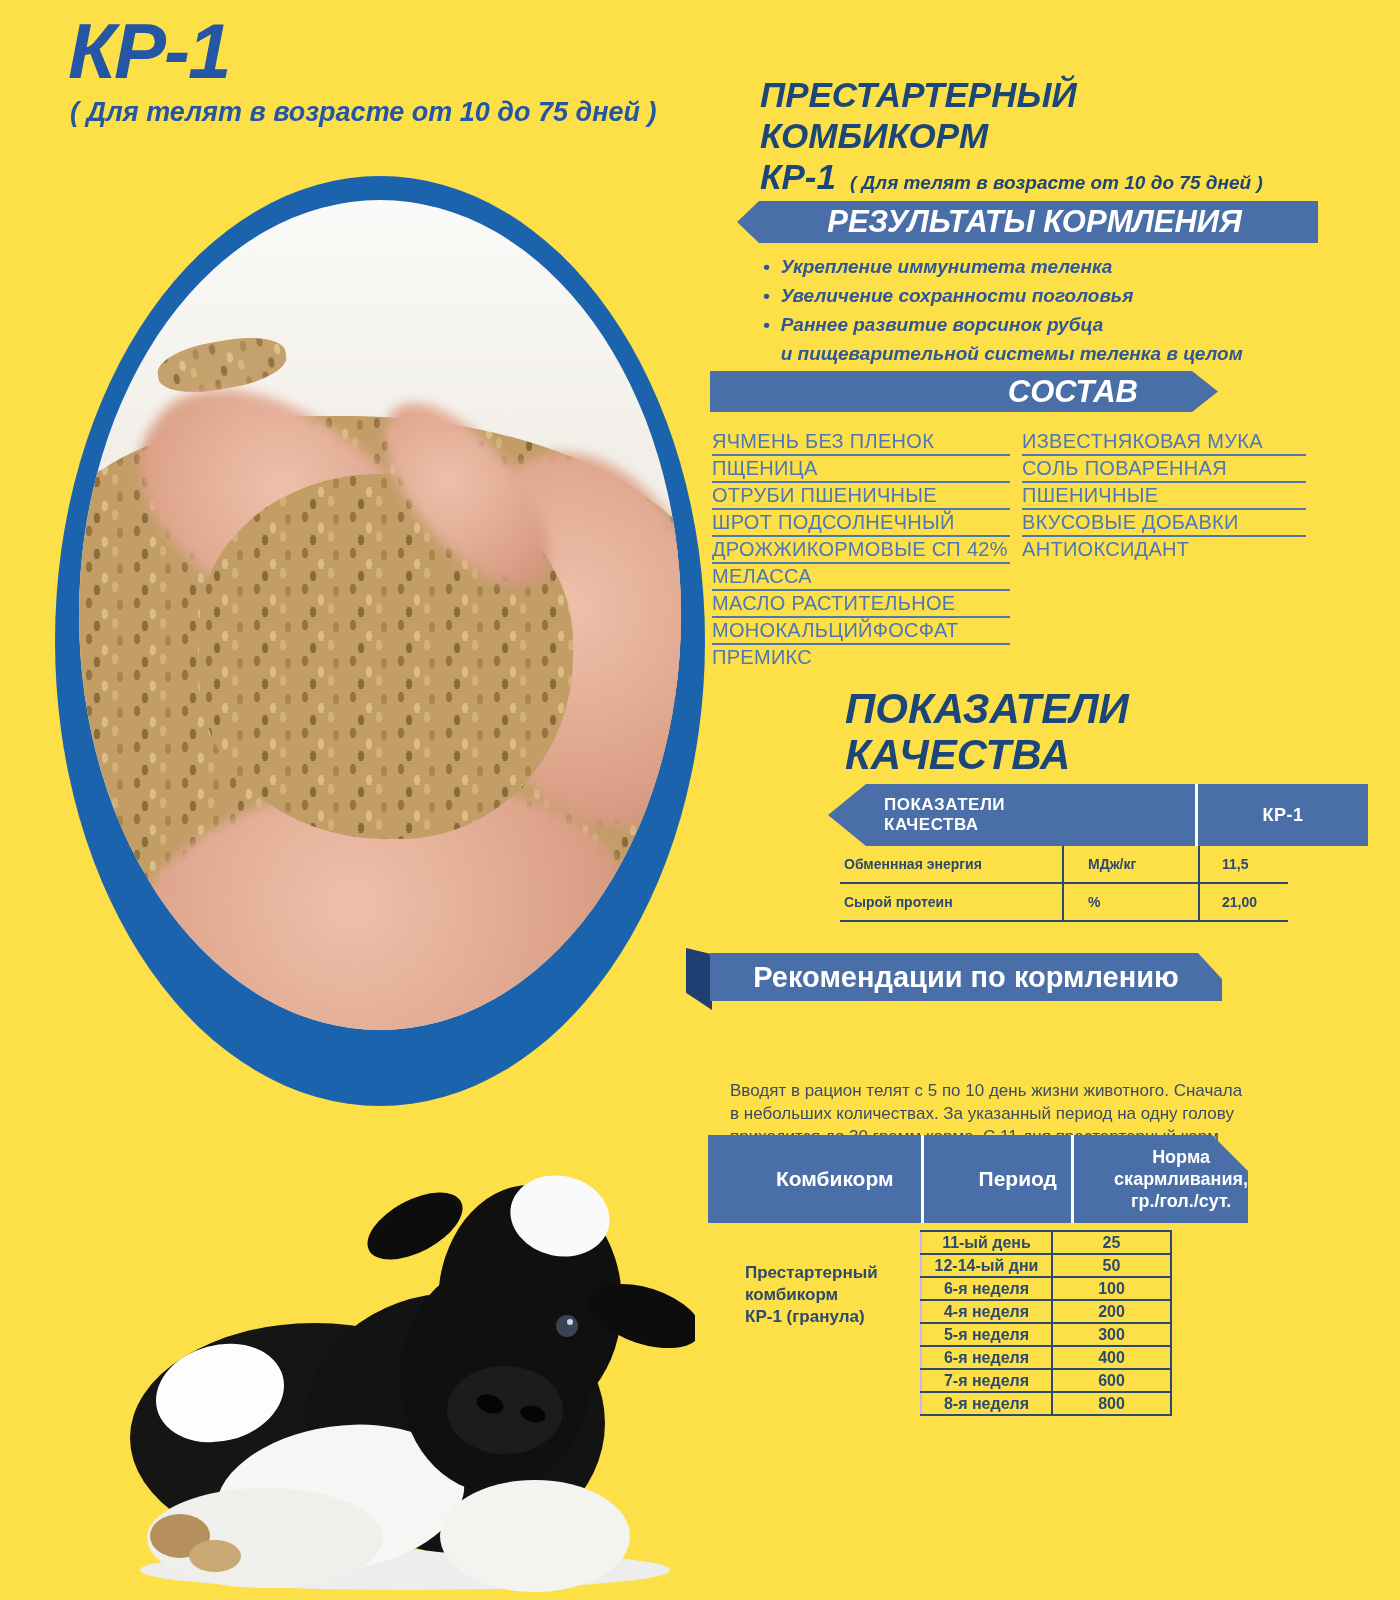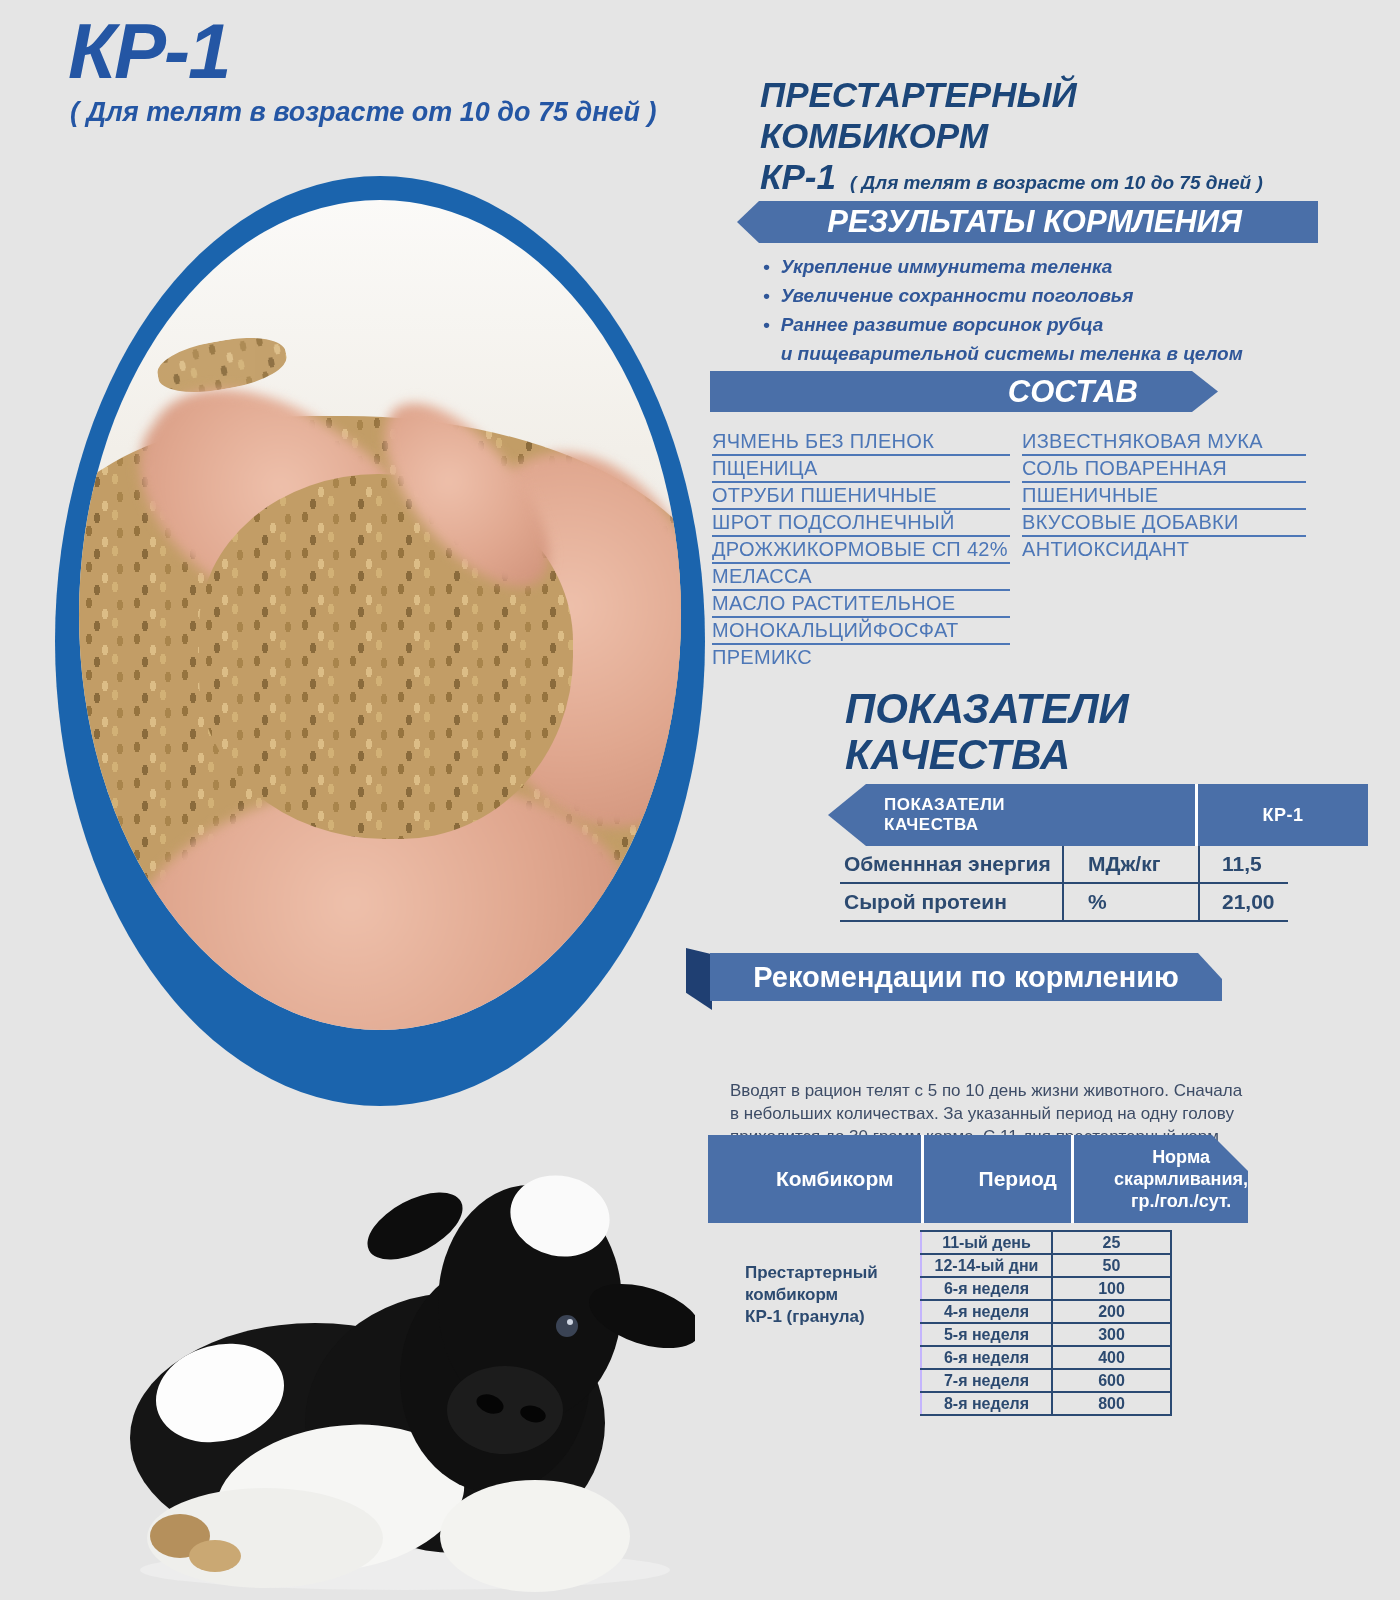--- a/index.html
+++ b/index.html
@@ -1,16 +1,16 @@
 <!DOCTYPE html>
 <html><head>
 <meta charset="utf-8">
 <style>
   html,body{margin:0;padding:0;background:#ffffff;}
-  .page{position:relative;width:1400px;height:1600px;background:#e5e5e5;overflow:hidden;
+  .page{position:relative;width:1400px;height:1600px;background:#fde047;overflow:hidden;
         font-family:"Liberation Sans",sans-serif;}
   .abs{position:absolute;}
   .pre{white-space:pre-line;}
 
   
   .main-title{left:68px;top:6px;font-size:78px;font-weight:800;font-style:italic;
               color:#2456a4;letter-spacing:-2px;}
   .main-subtitle{left:70px;top:97px;font-size:27px;font-weight:700;font-style:italic;color:#2456a4;}
 
   
@@ -74,21 +74,21 @@
   .quality-heading{left:845px;top:686px;font-size:42px;font-weight:800;font-style:italic;
       color:#1c4679;line-height:46px;}
   .q-header{left:828px;top:784px;width:540px;height:62px;background:#4a6fa8;
       clip-path:polygon(0 50%,38px 0,100% 0,100% 100%,38px 100%);}
   .q-header-label{position:absolute;left:56px;top:50%;transform:translateY(-50%);
       font-size:17px;font-weight:700;color:#fff;line-height:20px;letter-spacing:.5px;}
   .q-header-divider{position:absolute;left:367px;top:0;width:3px;height:100%;background:#fff;}
   .q-header-value{position:absolute;left:370px;right:0;top:0;bottom:0;display:flex;align-items:center;
       justify-content:center;font-size:18px;font-weight:700;color:#fff;letter-spacing:.5px;}
   .q-rows{left:840px;top:846px;width:448px;}
-  .q-row{display:flex;height:36px;border-bottom:2px solid #2b4a73;font-size:21px;font-weight:600;
+  .q-row{display:flex;height:36px;border-bottom:2px solid #2b4a73;font-size:14px;font-weight:600;
       color:#2c4a70;}
   .q-name{width:218px;padding-left:4px;display:flex;align-items:center;}
   .q-unit{width:110px;border-left:2px solid #2b4a73;padding-left:24px;display:flex;align-items:center;}
   .q-value{flex:1;border-left:2px solid #2b4a73;padding-left:22px;display:flex;align-items:center;}
 
   
   .recom-text{left:730px;top:1059px;width:522px;font-size:17px;line-height:23px;color:#3d4c66;
       font-weight:400;margin-top:20px;}
 
   

